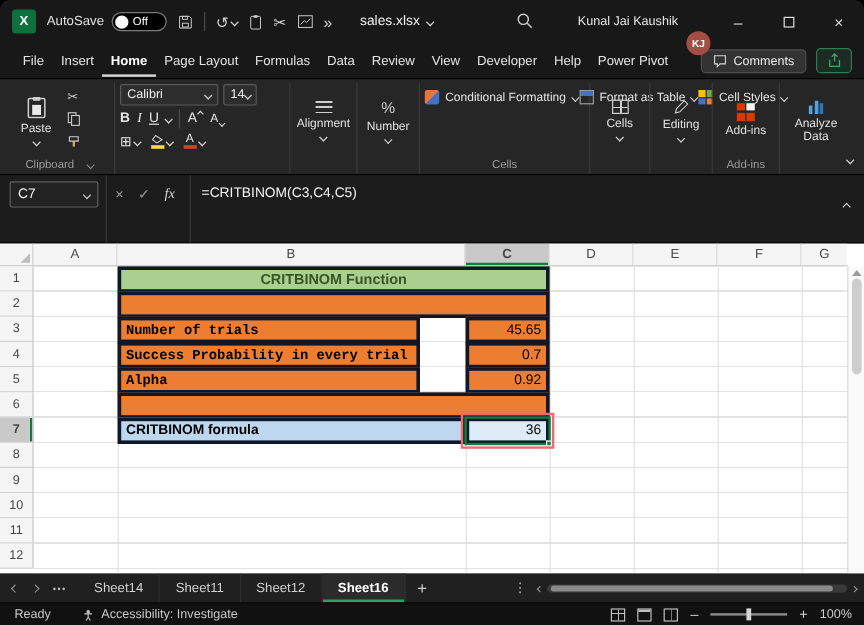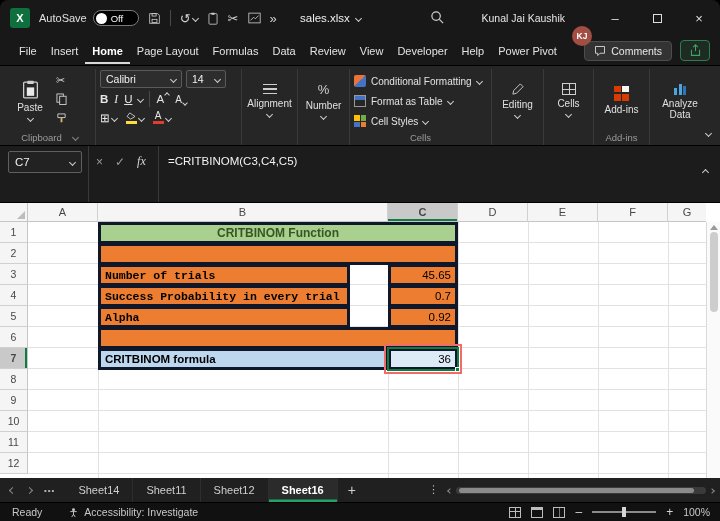--- a/index.html
+++ b/index.html
@@ -260,21 +260,21 @@
       </div>
     </div>
 
     <div class="rgroup" style="width:146px">
       <div class="fontgrp">
         <div style="display:flex; gap:4px;">
           <span class="combo" style="width:82px">
             <span>Calibri</span>
             <span class="chv"></span>
           </span>
-          <span class="combo" style="width:40px">
+          <span class="combo" style="width:28px">
             <span>14</span>
             <span class="chv"></span>
           </span>
         </div>
         <div class="fontrow">
           <b>B</b>
           <i style="font-family:'Liberation Serif',serif">I</i>
           <span style="text-decoration:underline">U</span>
           <span class="chv"></span>
           <span class="vdiv"></span>
@@ -322,21 +322,21 @@
 
     <div class="rgroup" style="width:52px">
       <div class="bigbtn" style="width:100%">
         <span style="font-size:13px;color:#cfcfcf">%</span>
         <span>Number</span>
         <span class="chv"></span>
       </div>
     </div>
 
     <div class="rgroup" style="width:142px">
-      <div style="display:flex;flex-direction:column;justify-content:space-between;gap:1px;padding-top:2px">
+      <div style="display:flex;flex-direction:row;justify-content:flex-end;gap:1px;padding-top:2px">
         <span class="stylerow">
           <span class="ic-cf"></span>
           <span>Conditional Formatting</span>
           <span class="chv"></span>
         </span>
         <span class="stylerow">
           <span class="ic-fat"></span>
           <span>Format as Table</span>
           <span class="chv"></span>
         </span>
@@ -349,34 +349,34 @@
             </span>
           <span>Cell Styles</span>
           <span class="chv"></span>
         </span>
       </div>
       <div class="glabel">
           <span>Cells</span>
         </div>
     </div>
 
+    <div class="rgroup" style="width:50px">
+      <div class="bigbtn" style="width:100%">
+        <span class="ic-cells"></span>
+        <span>Cells</span>
+        <span class="chv"></span>
+      </div>
+    </div>
+
     <div class="rgroup" style="width:52px">
       <div class="bigbtn" style="width:100%">
         <svg width="13" height="13" viewBox="0 0 14 14">
             <path d="M2 12l1-4 7-7 3 3-7 7z" fill="none" stroke="#cfcfcf"></path>
           </svg>
         <span>Editing</span>
-        <span class="chv"></span>
-      </div>
-    </div>
-
-    <div class="rgroup" style="width:50px">
-      <div class="bigbtn" style="width:100%">
-        <span class="ic-cells"></span>
-        <span>Cells</span>
         <span class="chv"></span>
       </div>
     </div>
 
     <div class="rgroup" style="width:56px">
       <div class="bigbtn" style="width:100%">
         <span class="ic-addins">
             <i></i>
             <i class="w"></i>
             <i></i>

